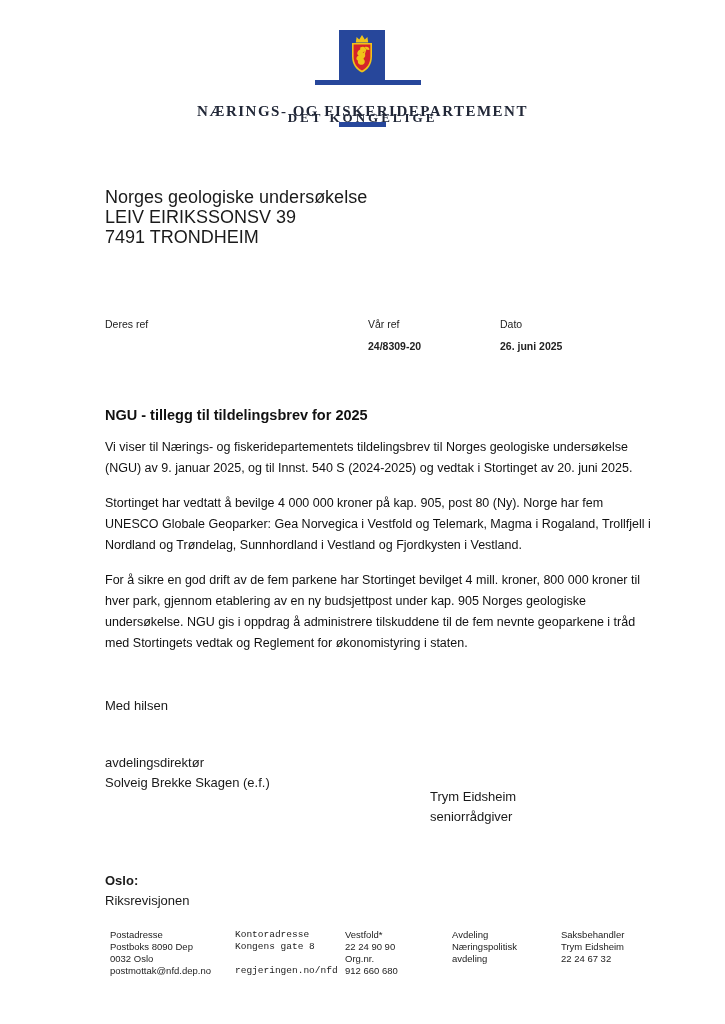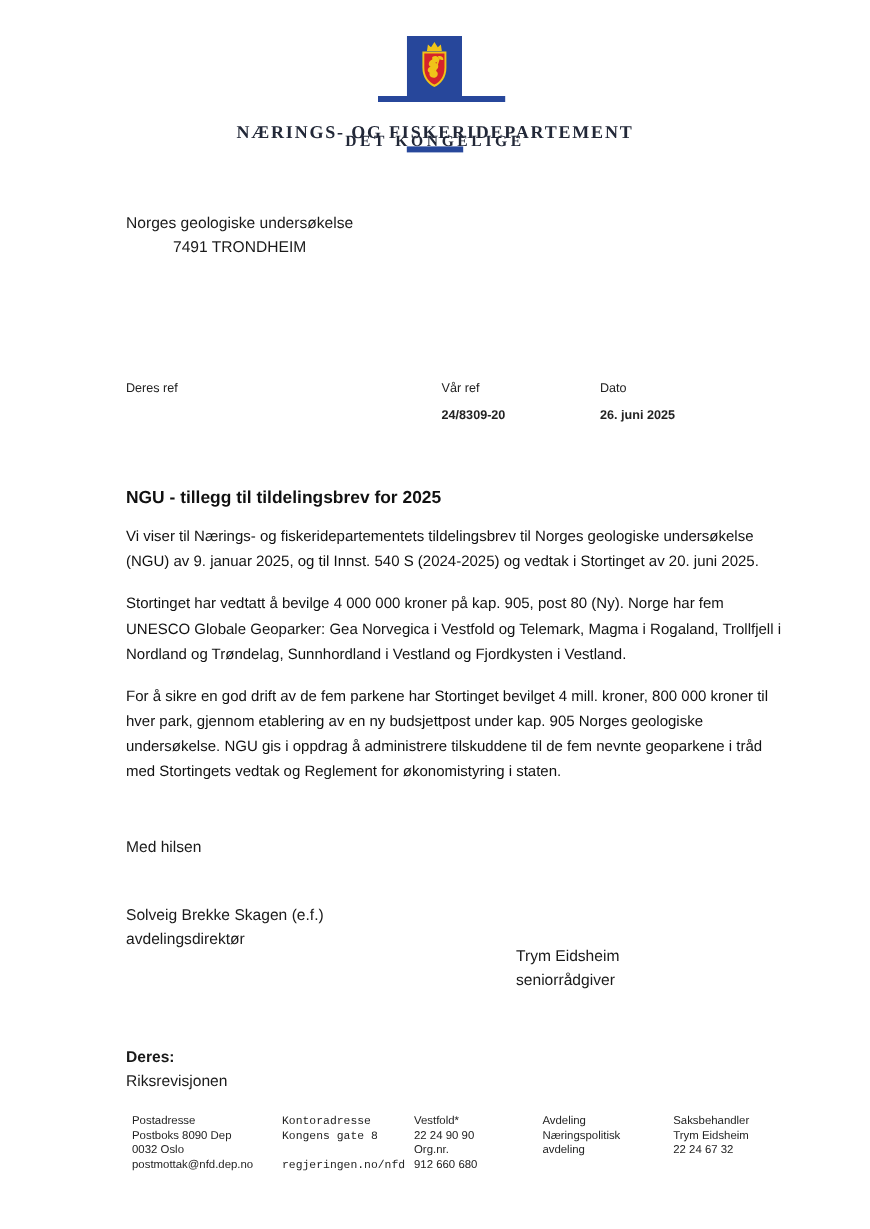--- a/index.html
+++ b/index.html
@@ -29,21 +29,21 @@
     font-family:"Liberation Serif", serif;font-weight:700;
     font-size:13px;letter-spacing:3px;color:#222838;margin-top:22px;
   }
   .lh-ministry{
     position:absolute;left:0;top:103px;width:100%;
     font-family:Liberation Serif, serif;font-weight:700;
     font-size:15px;letter-spacing:1.5px;color:#222838;
   }
 
   
-  .recipient{position:absolute;left:105px;top:176px;font-size:13px;line-height:20px;text-align:center;}
+  .recipient{position:absolute;left:105px;top:187px;font-size:18px;line-height:20px;}
 
   
   .ref-col{position:absolute;font-size:10.5px;color:#222;}
   .ref-col .ref-value{margin-top:10px;min-height:12px;font-weight:bold;}
   .ref-deres{left:105px;top:318px;}
   .ref-var{left:328px;top:318px;margin-left:40px;}
   .ref-dato{left:500px;top:318px;}
 
   
   .body-main{position:absolute;left:105px;top:407px;width:555px;}
@@ -97,20 +97,21 @@
       </svg>
     </div>
     <div class="crest-wing-bar"></div>
     <div class="lh-royal">DET KONGELIGE</div>
     <div class="lh-ministry">NÆRINGS- OG FISKERIDEPARTEMENT</div>
     <div class="crest-base-bar"></div>
   </div>
 
   <div class="recipient">
     <div>Norges geologiske undersøkelse</div>
+    <div>LEIV EIRIKSSONSV 39</div>
     <div>7491 TRONDHEIM</div>
   </div>
 
   <div class="ref-col ref-deres">
     <div class="ref-label">Deres ref</div>
     <div class="ref-value"></div>
   </div>
   <div class="ref-col ref-var">
     <div class="ref-label">Vår ref</div>
     <div class="ref-value">24/8309-20</div>
@@ -122,30 +123,30 @@
 
   <div class="body-main">
     <h1>NGU - tillegg til tildelingsbrev for 2025</h1>
     <p>Vi viser til Nærings- og fiskeridepartementets tildelingsbrev til Norges geologiske undersøkelse (NGU) av 9. januar 2025, og til Innst. 540 S (2024-2025) og vedtak i Stortinget av 20. juni 2025.</p>
     <p>Stortinget har vedtatt å bevilge 4 000 000 kroner på kap. 905, post 80 (Ny). Norge har fem UNESCO Globale Geoparker: Gea Norvegica i Vestfold og Telemark, Magma i Rogaland, Trollfjell i Nordland og Trøndelag, Sunnhordland i Vestland og Fjordkysten i Vestland.</p>
     <p>For å sikre en god drift av de fem parkene har Stortinget bevilget 4 mill. kroner, 800 000 kroner til hver park, gjennom etablering av en ny budsjettpost under kap. 905 Norges geologiske undersøkelse. NGU gis i oppdrag å administrere tilskuddene til de fem nevnte geoparkene i tråd med Stortingets vedtak og Reglement for økonomistyring i staten.</p>
   </div>
 
   <div class="closing">Med hilsen</div>
   <div class="signer-primary">
+    <div>avdelingsdirektør</div>
     <div>Solveig Brekke Skagen (e.f.)</div>
-    <div>avdelingsdirektør</div>
   </div>
   <div class="signer-secondary">
     <div>Trym Eidsheim</div>
     <div>seniorrådgiver</div>
   </div>
 
   <div class="kopi">
-    <div class="kopi-label">Deres:</div>
+    <div class="kopi-label">Oslo:</div>
     <div>Riksrevisjonen</div>
   </div>
 
   <div class="fcol fcol-1">
     <div>Postadresse</div>
     <div>Postboks 8090 Dep</div>
     <div>0032 Oslo</div>
     <div>postmottak@nfd.dep.no</div>
   </div>
   <div class="fcol fcol-2">

